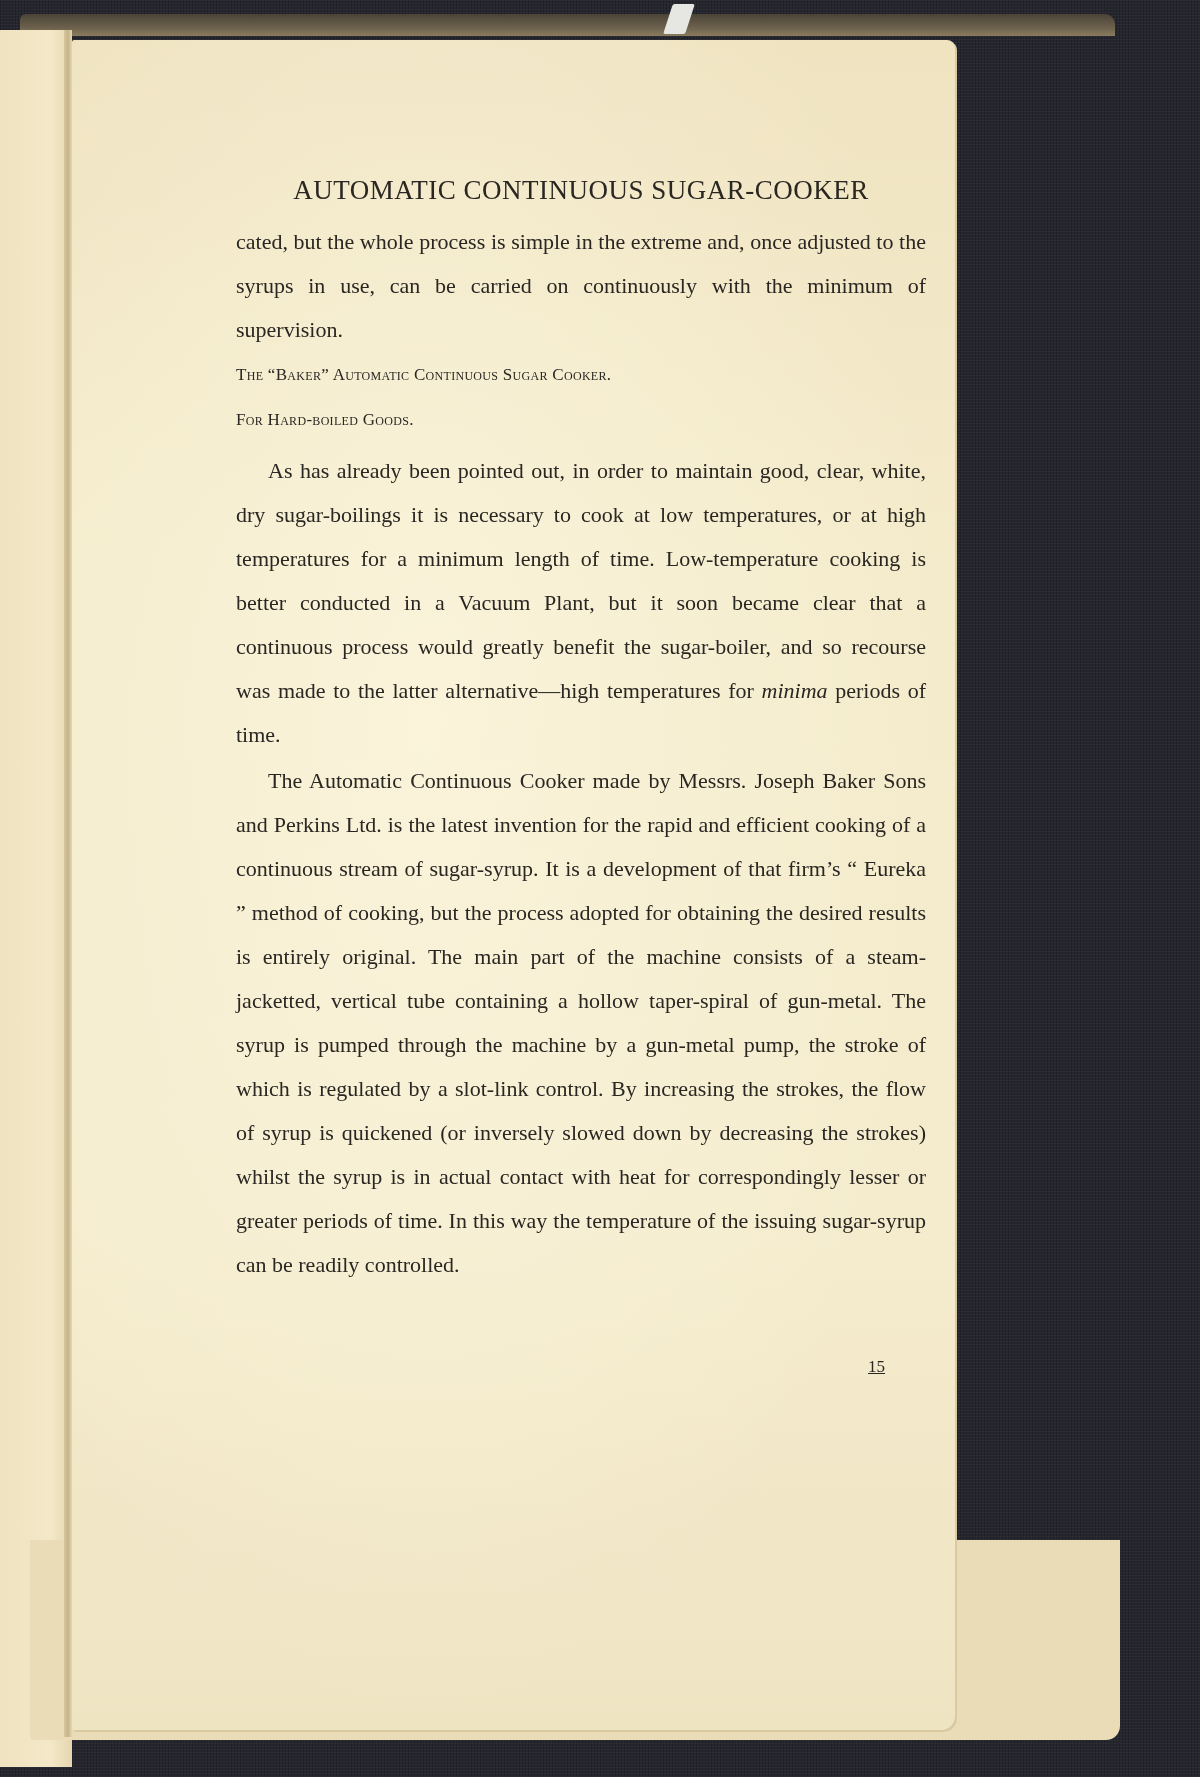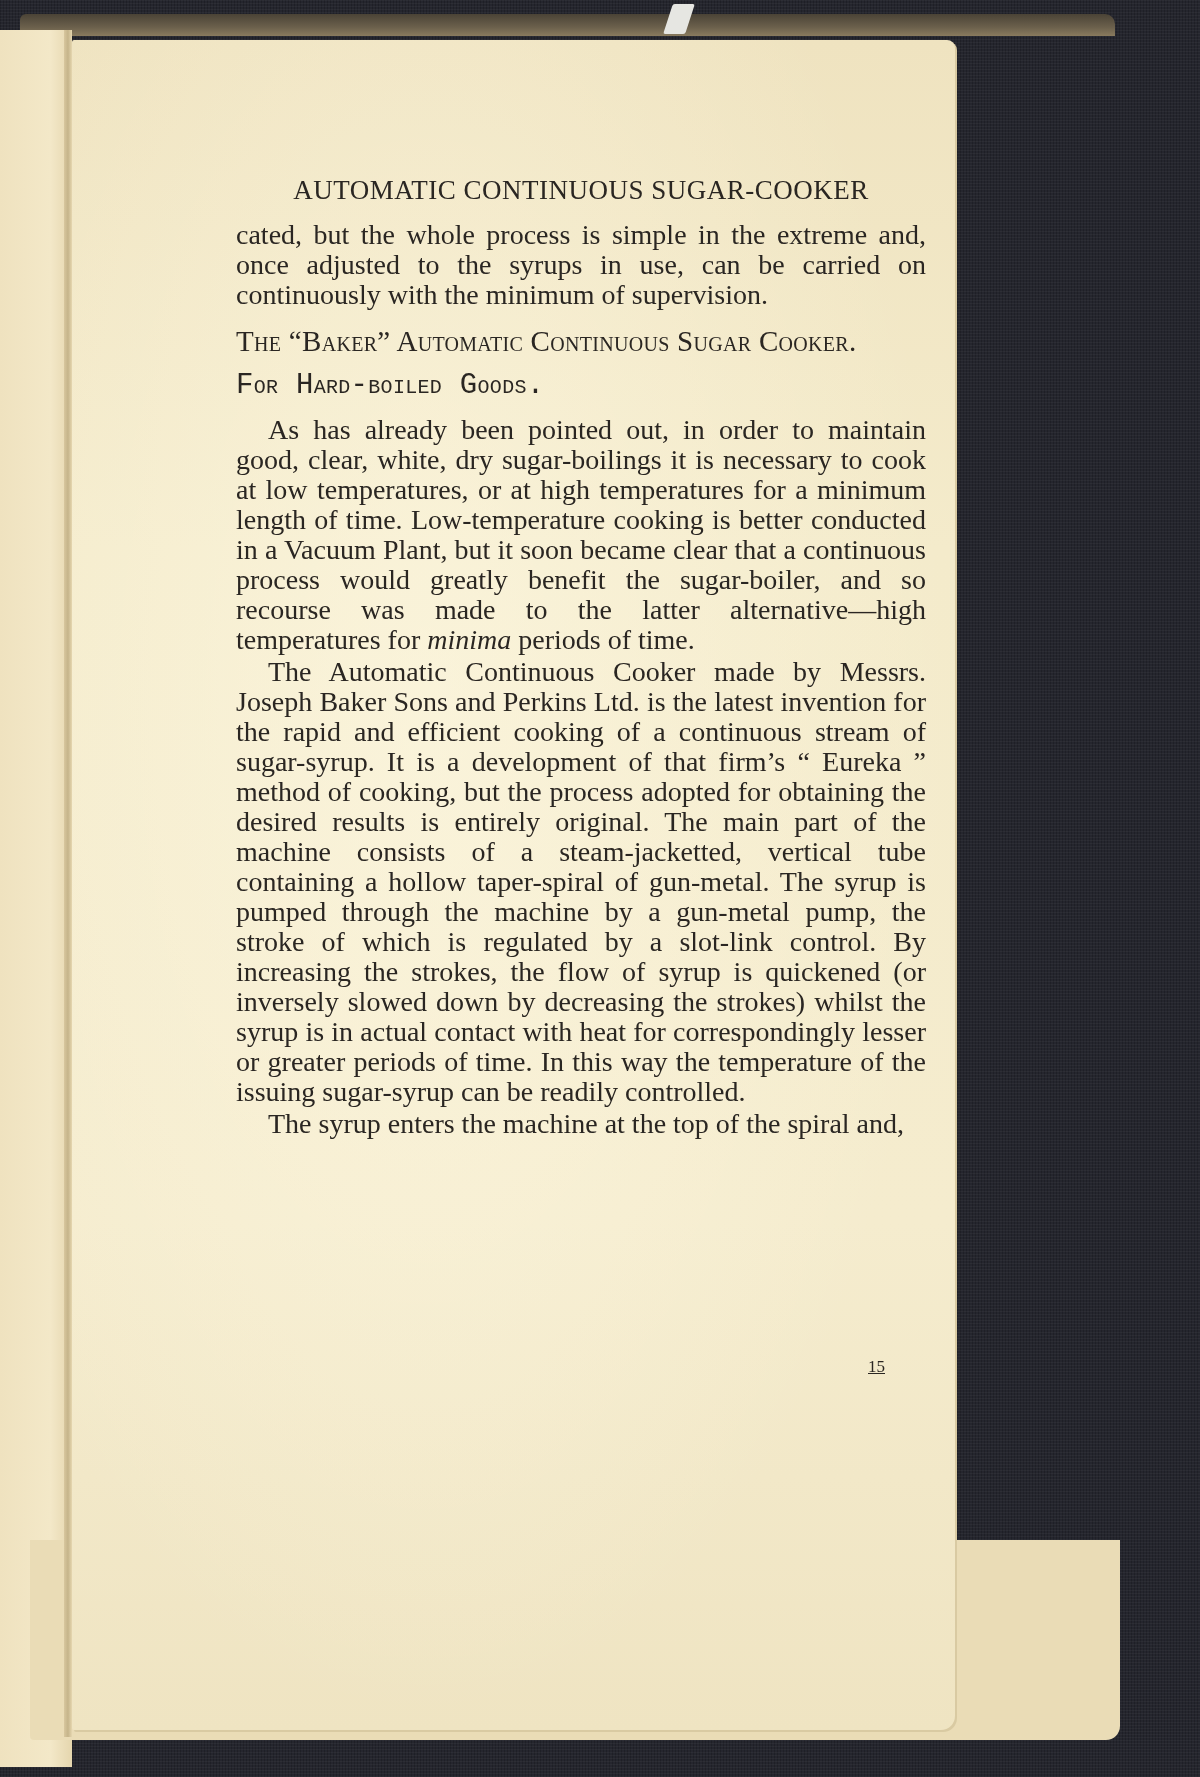--- a/index.html
+++ b/index.html
@@ -43,31 +43,31 @@
     }
     .content {
       position: absolute; left: 164px; top: 130px; width: 690px;
       color: #2a2622;
     }
     .running-head {
       text-align: center; font-size: 27px; letter-spacing: 0.5px;
       margin: 0 0 10px 0; line-height: 40px; font-weight: normal;
     }
     p {
-      margin: 0; font-size: 28px; line-height: 30px;
+      margin: 0; font-size: 22px; line-height: 44px;
       text-align: justify; text-align-last: left;
       hyphens: none;
     }
     p.indent { text-indent: 32px; }
     p + p { margin-top: 2px; }
     .heading {
-      font-variant: small-caps; font-size: 29px; line-height: 30.6px;
-      margin: 16px 0 14px 0; letter-spacing: 0.3px;
+      font-variant: small-caps; font-size: 17px; line-height: 30.6px;
+      margin: 8px 0 14px 0; letter-spacing: 0.3px;
     }
-    .heading + .heading { margin-top: 0; font-family: Liberation Mono, monospace; }
+    .heading + .heading { margin-top: 0; }
     em { font-style: italic; margin-top: 48px; }
     .page-number {
       position: absolute; left: 796px; top: 1317px; font-size: 17px; color: #2a2622; text-decoration: underline;
     }
   </style>
 </head>
 <body>
 
 <div class="top-fray"></div>
 <div class="bookmark"></div>
@@ -80,16 +80,15 @@
     <div class="running-head">AUTOMATIC CONTINUOUS SUGAR-COOKER</div>
 
     <p>cated, but the whole process is simple in the extreme and, once adjusted to the syrups in use, can be carried on continuously with the minimum of supervision.</p>
 
     <div class="heading">The “Baker” Automatic Continuous Sugar Cooker.</div>
     <div class="heading">For Hard-boiled Goods.</div>
 
     <p class="indent"><span>As has already been pointed out, in order to maintain good, clear, white, dry sugar-boilings it is necessary to cook at low temperatures, or at high temperatures for a minimum length of time. Low-temperature cooking is better conducted in a Vacuum Plant, but it soon became clear that a continuous process would greatly benefit the sugar-boiler, and so recourse was made to the latter alternative—high temperatures for </span><em>minima</em><span> periods of time.</span></p>
 
     <p class="indent">The Automatic Continuous Cooker made by Messrs. Joseph Baker Sons and Perkins Ltd. is the latest invention for the rapid and efficient cooking of a continuous stream of sugar-syrup.  It is a development of that firm’s “ Eureka ” method of cooking, but the process adopted for obtaining the desired results is entirely original.  The main part of the machine consists of a steam-jacketted, vertical tube containing a hollow taper-spiral of gun-metal.  The syrup is pumped through the machine by a gun-metal pump, the stroke of which is regulated by a slot-link control.  By increasing the strokes, the flow of syrup is quickened (or inversely slowed down by decreasing the strokes) whilst the syrup is in actual contact with heat for correspondingly lesser or greater periods of time.  In this way the temperature of the issuing sugar-syrup can be readily controlled.</p>
-    <p class="indent">The syrup enters the machine at the top of the spiral and,</p>
   </div>
   <div class="page-number">15</div>
 </div>
 
 </body></html>

